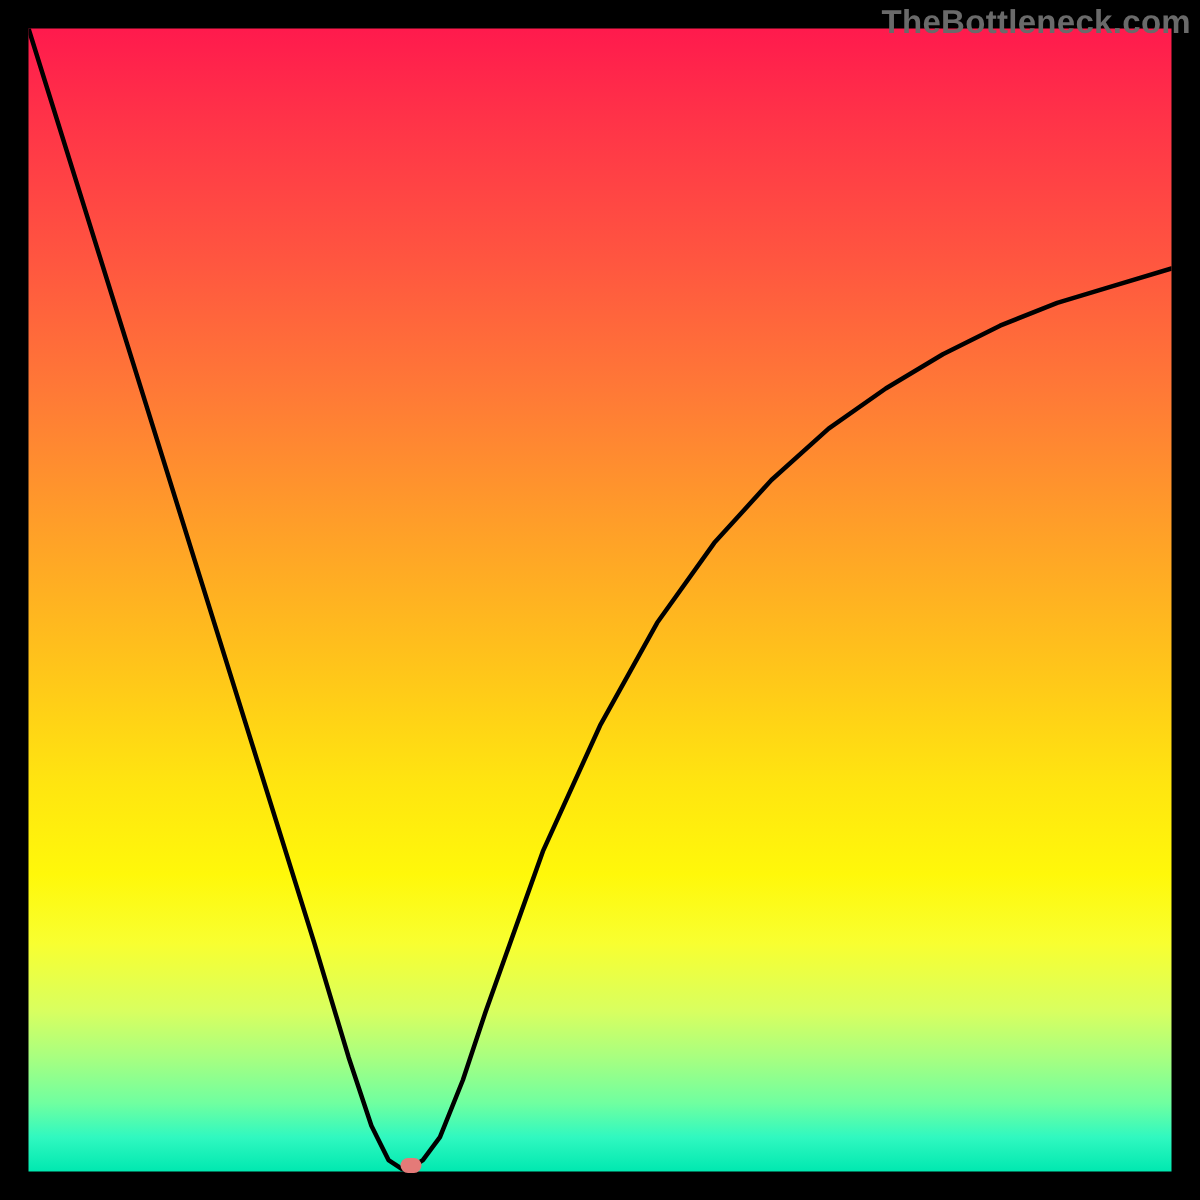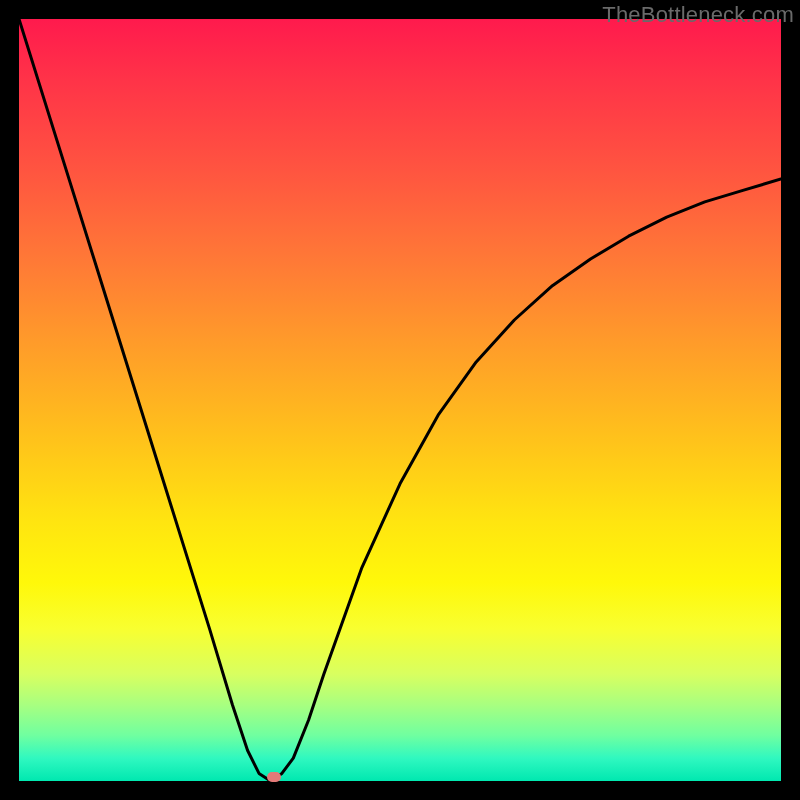--- a/index.html
+++ b/index.html
@@ -42,21 +42,21 @@
       #30f8c0 97%,
       #00e8b0 100%
     );
   }
   .watermark {
     position: absolute;
     top: 2px;
     right: 6px;
     color: #6a6a6a;
     font-size: 22px;
-    font-weight: 400;
+    font-weight: 700;
     letter-spacing: 0.2px;
     z-index: 5;
   }
   svg.curve {
     position: absolute;
     left: 0;
     top: 0;
     width: 762px;
     height: 762px;
     z-index: 3;

